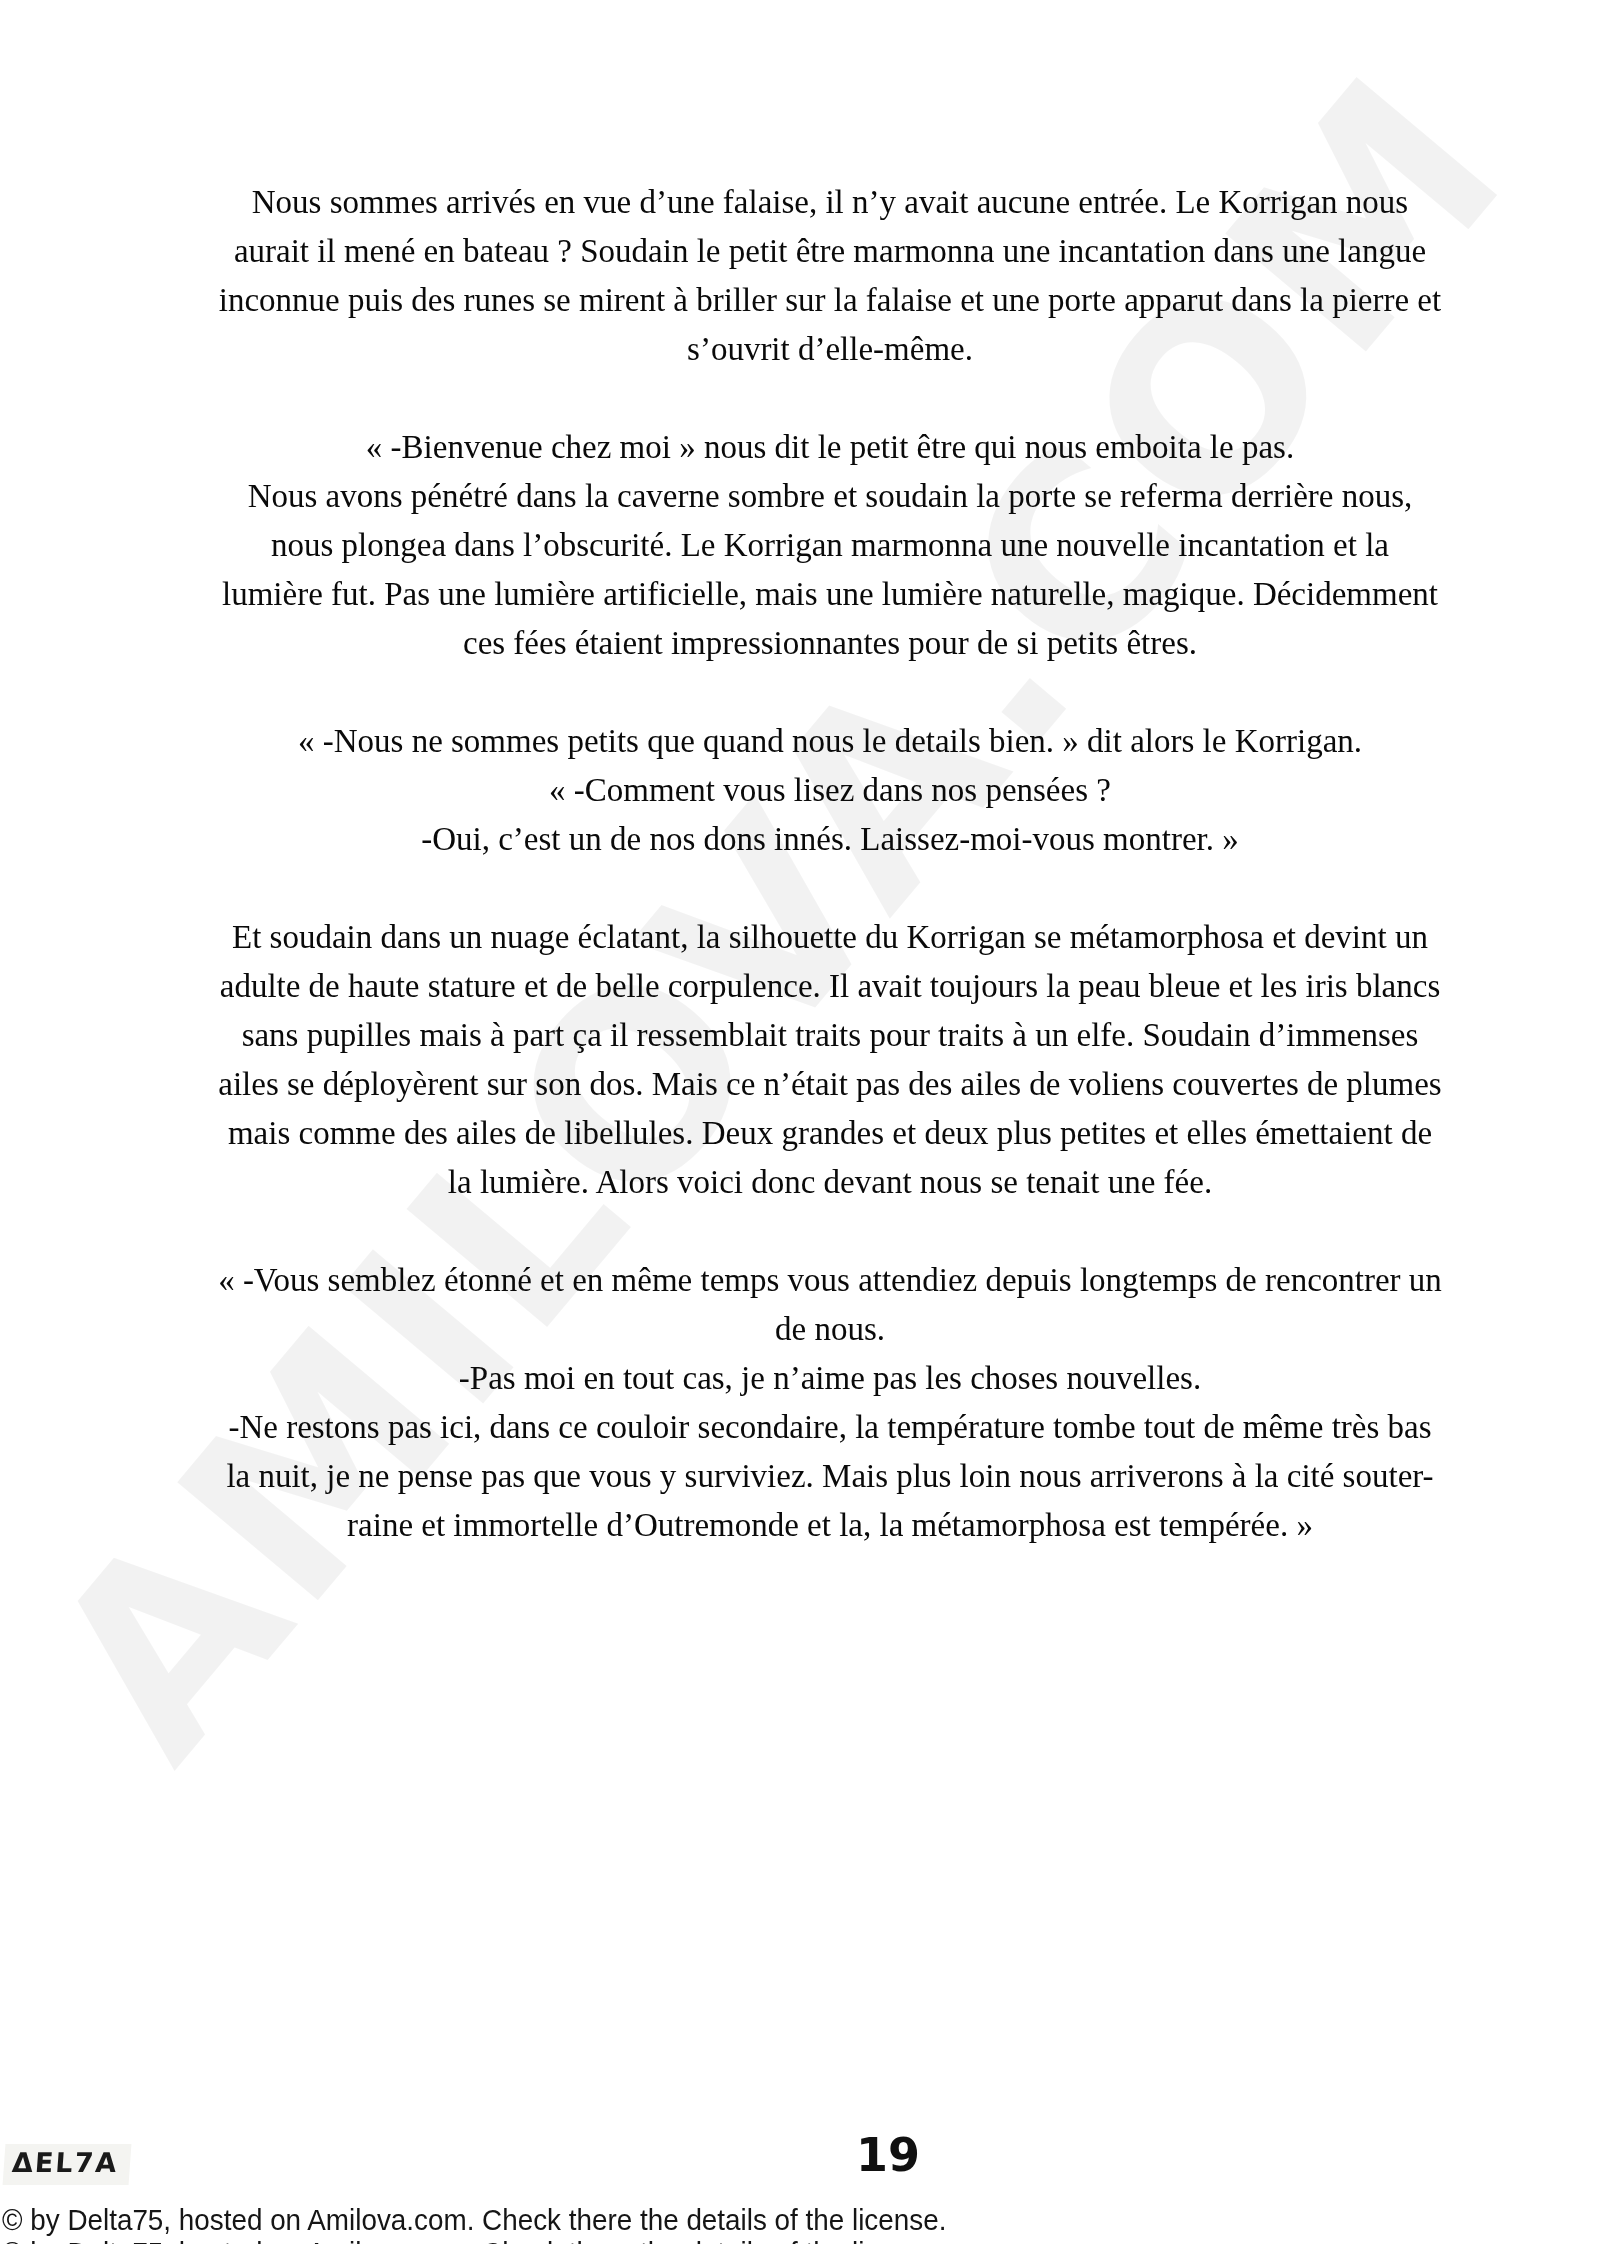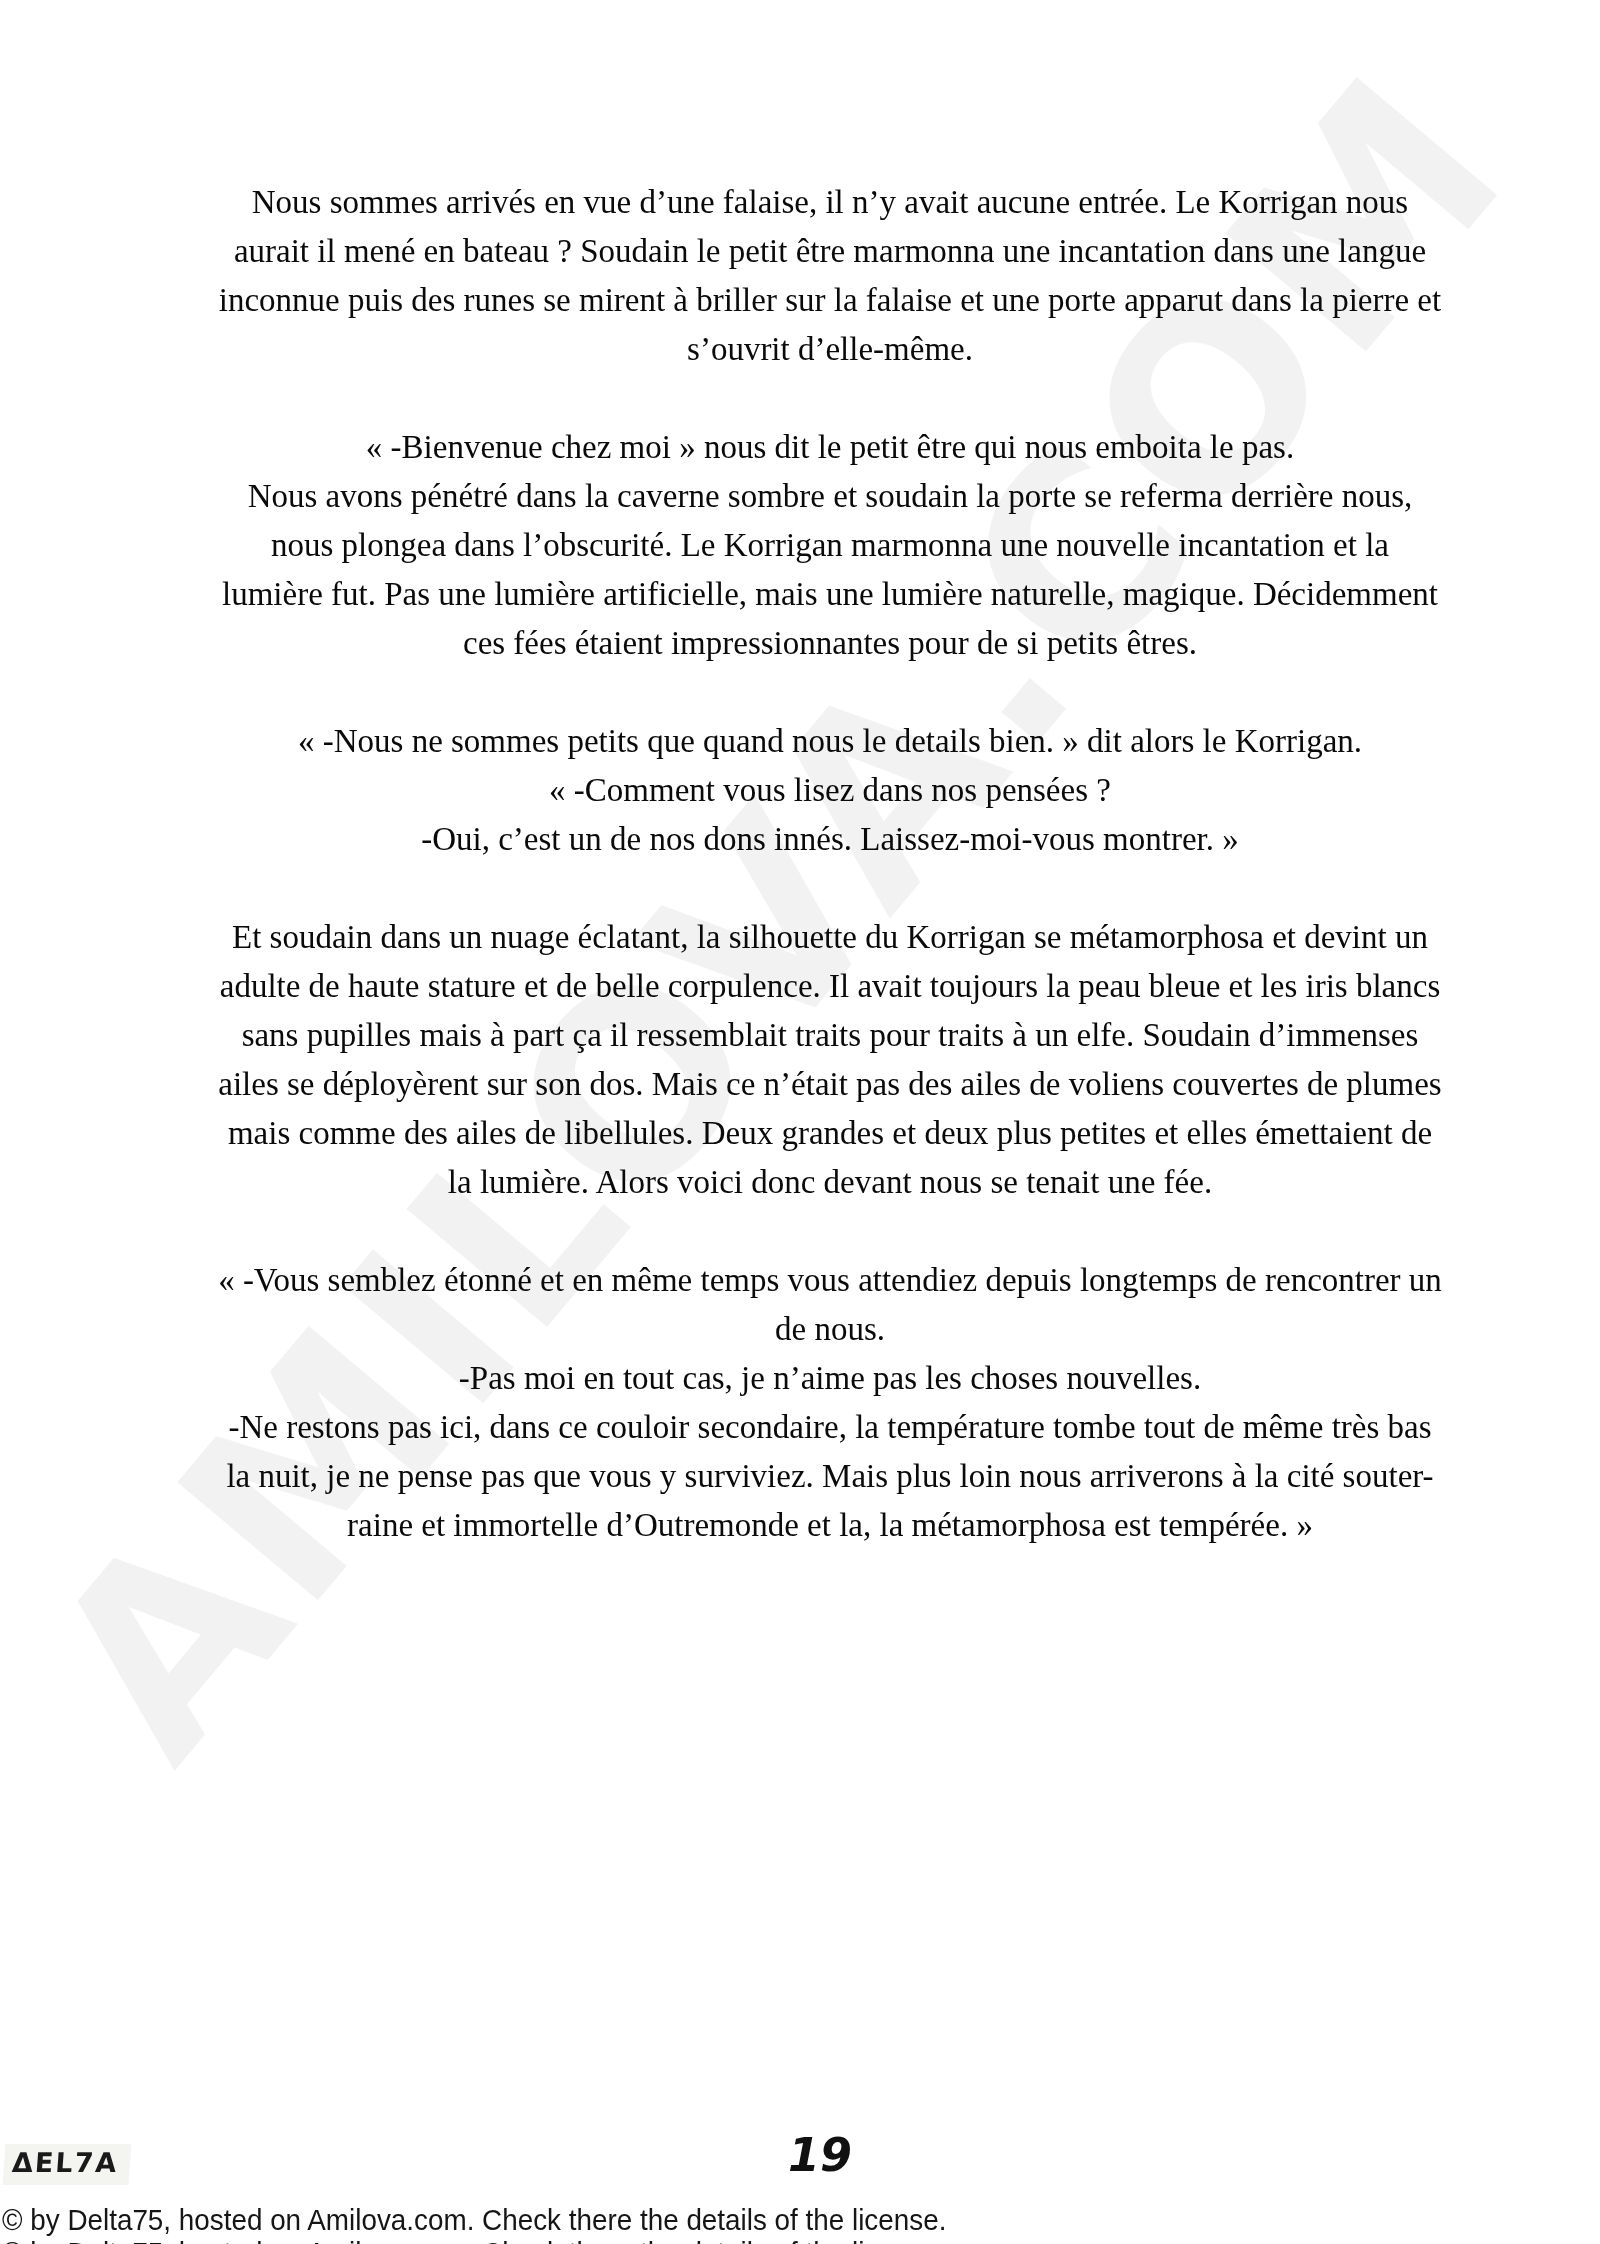--- a/index.html
+++ b/index.html
@@ -62,26 +62,25 @@
     font-size: 27px;
     letter-spacing: 2px;
     color: #1a1a1a;
     transform: skewX(-4deg);
   }
   .page-number {
     position: absolute;
     left: 720px;
     top: 2128px;
     width: 200px;
-    text-align: center;
+    text-align: right;
     font-family: "DejaVu Sans", sans-serif;
     font-weight: 600;
     font-size: 46px;
     color: #111;
-    font-style: italic;
   }
   .license {
     position: absolute;
     left: 2px;
     top: 2204px;
     font-family: "Liberation Sans", sans-serif;
     font-size: 29px;
     color: #151515;
     white-space: nowrap;
     transform: scaleX(0.96);

